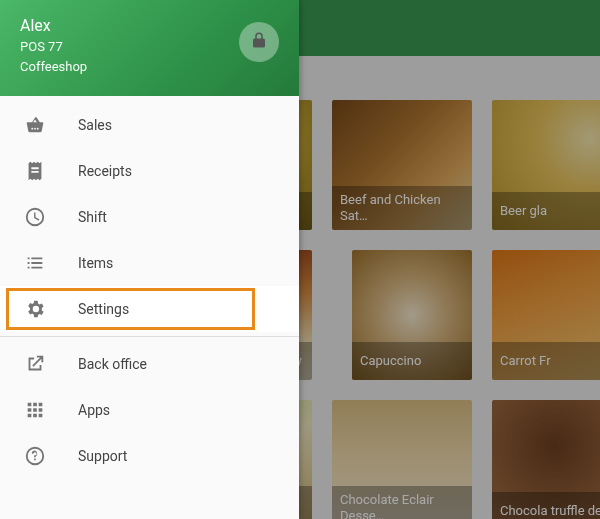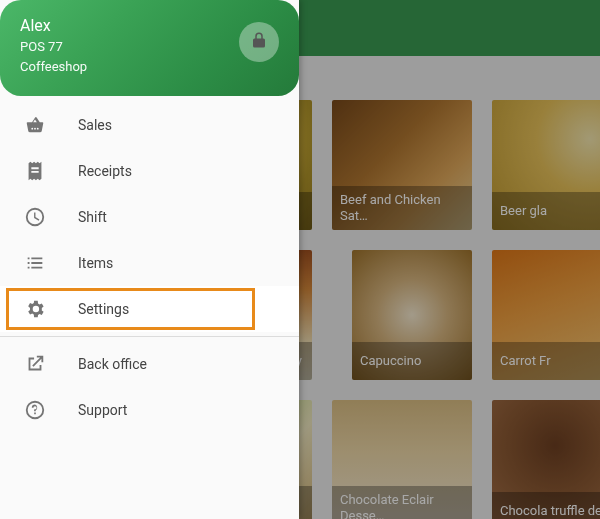--- a/index.html
+++ b/index.html
@@ -78,21 +78,20 @@
     box-shadow: 2px 0 6px rgba(0,0,0,0.25);
     display: flex;
     flex-direction: column;
   }
   .drawer-header {
     height: 96px;
     background: linear-gradient(135deg, #4bb768 0%, #3aa255 35%, #2c8d46 70%, #247a3a 100%);
     position: relative;
     padding: 16px 20px;
     color: #fff;
-    border-radius: 21px;
   }
   .drawer-header .user-name { font-size: 16px; line-height: 20px; }
   .drawer-header .user-sub { font-size: 13px; opacity: 0.95; line-height: 18px; margin-top: 2px;}
   .lock-circle {
     position: absolute;
     top: 22px; right: 20px;
     width: 40px; height: 40px;
     border-radius: 50%;
     background: rgba(255,255,255,0.35);
     display: flex; align-items: center; justify-content: center;
@@ -270,20 +269,28 @@
 
     <div class="menu-item">
       <span class="icon">
         <svg width="22" height="22" viewBox="0 0 24 24">
             <path d="M14 3v2h3.6L9 13.6 10.4 15 19 6.4V10h2V3h-7zM5 5h6v2H7v10h10v-4h2v6H5V5z"></path>
           </svg>
       </span>
       <span class="menu-label">Back office</span>
     </div>
 
+    <div class="menu-item">
+      <span class="icon">
+        <svg width="22" height="22" viewBox="0 0 24 24">
+            <path d="M4 4h4v4H4V4zm6 0h4v4h-4V4zm6 0h4v4h-4V4zM4 10h4v4H4v-4zm6 0h4v4h-4v-4zm6 0h4v4h-4v-4zM4 16h4v4H4v-4zm6 0h4v4h-4v-4zm6 0h4v4h-4v-4z"></path>
+          </svg>
+      </span>
+      <span class="menu-label">Apps</span>
+    </div>
 
     <div class="menu-item">
       <span class="icon">
         <svg width="22" height="22" viewBox="0 0 24 24">
             <path d="M12 2a10 10 0 1 0 0 20 10 10 0 0 0 0-20zm0 18a8 8 0 1 1 0-16 8 8 0 0 1 0 16zm-.9-5.3h1.8v1.8h-1.8v-1.8zM12 6a3.5 3.5 0 0 0-3.5 3.5h1.8A1.7 1.7 0 1 1 12 11.2c-.9 0-1 .6-1 1.3v.8h1.8v-.5c0-.5.1-.7.8-1.2A3.5 3.5 0 0 0 12 6z"></path>
           </svg>
       </span>
       <span class="menu-label">Support</span>
     </div>
   </div>

